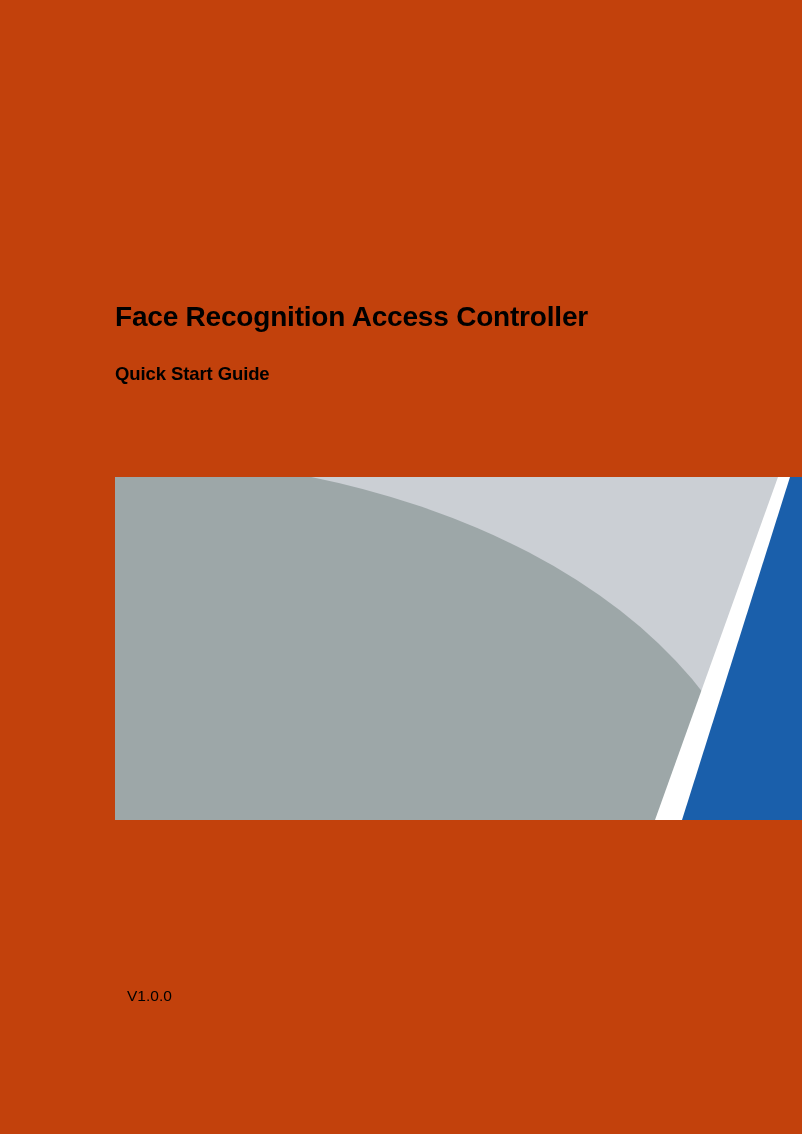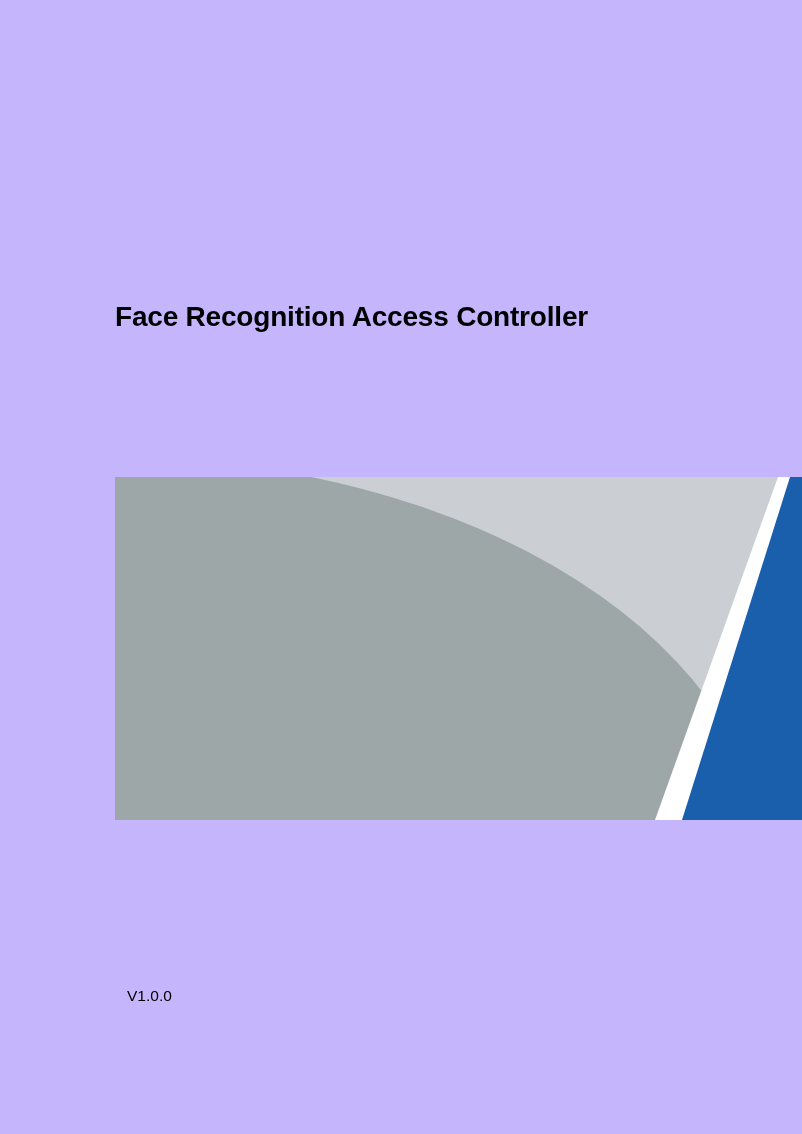--- a/index.html
+++ b/index.html
@@ -12,21 +12,21 @@
     height: 1134px;
     position: relative;
     overflow: hidden;
     font-family: "Liberation Sans", sans-serif;
     -webkit-font-smoothing: antialiased;
   }
 
   .page {
     position: absolute;
     inset: 0;
-    background: #c4b5fd;
+    background: #c2410c;
   }
 
   
   .title-block {
     position: absolute;
     left: 115px;
     top: 300px;
     width: 640px;
   }
 
@@ -86,20 +86,21 @@
     white-space: nowrap;
   }
 </style>
 </head>
 <body>
 
 <div class="page">
 
   <div class="title-block">
     <h1 class="doc-title">Face Recognition Access Controller</h1>
+    <h2 class="doc-subtitle">Quick Start Guide</h2>
   </div>
 
   <div class="cover-graphic">
     <svg viewBox="0 0 687 343" preserveAspectRatio="none">
       <defs>
         <clipPath id="bannerClip">
           <rect x="0" y="0" width="687" height="343"></rect>
         </clipPath>
       </defs>
 

